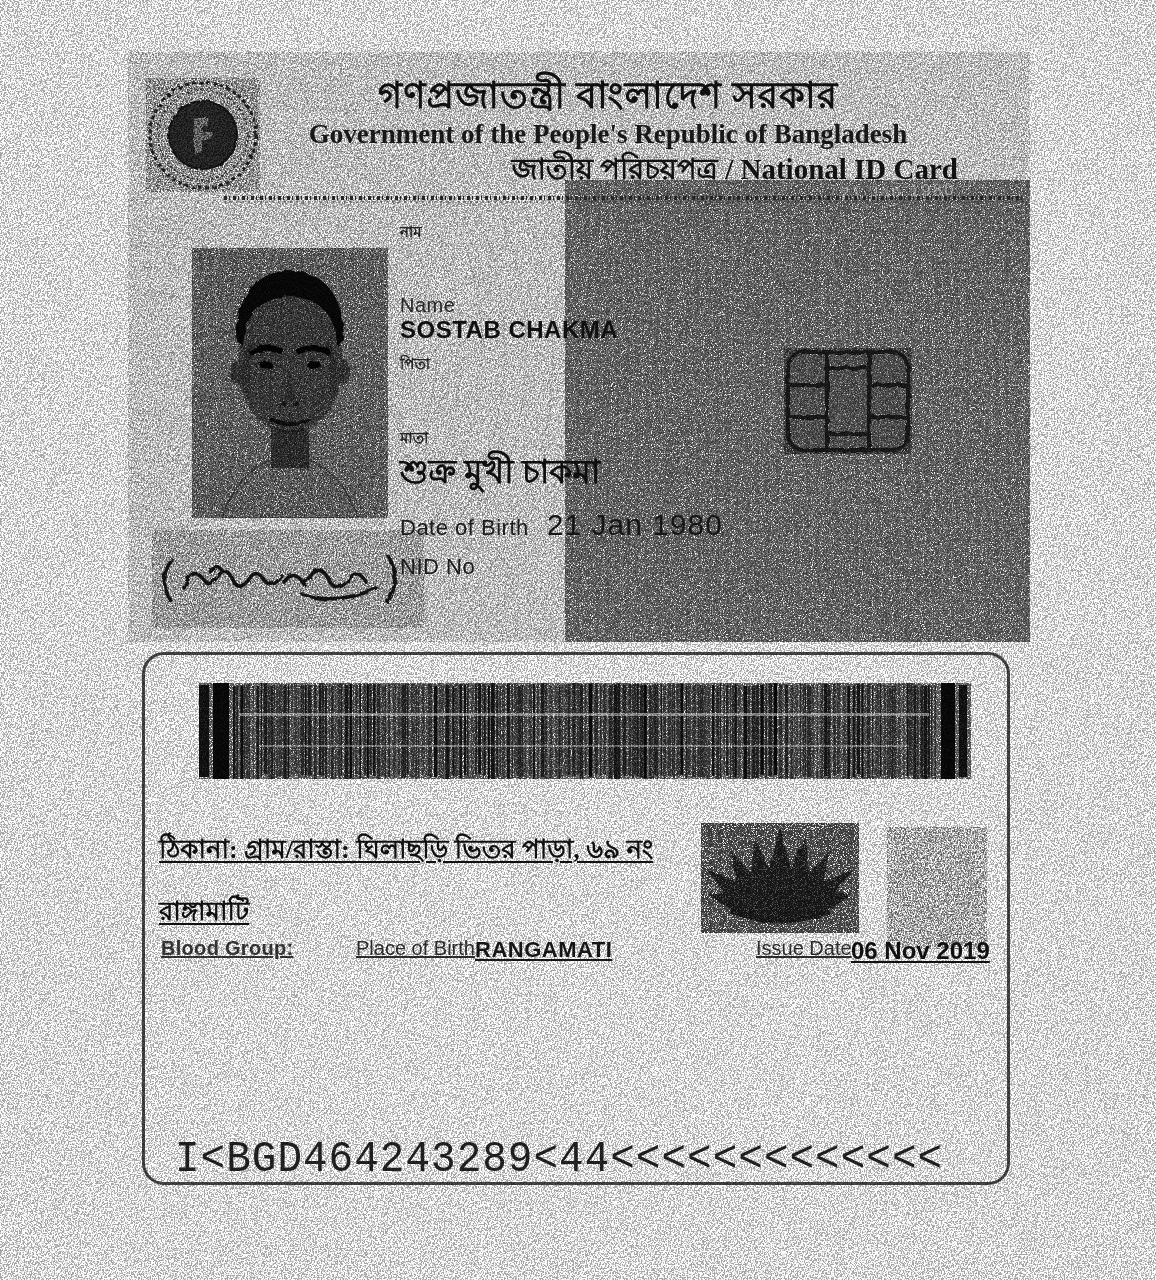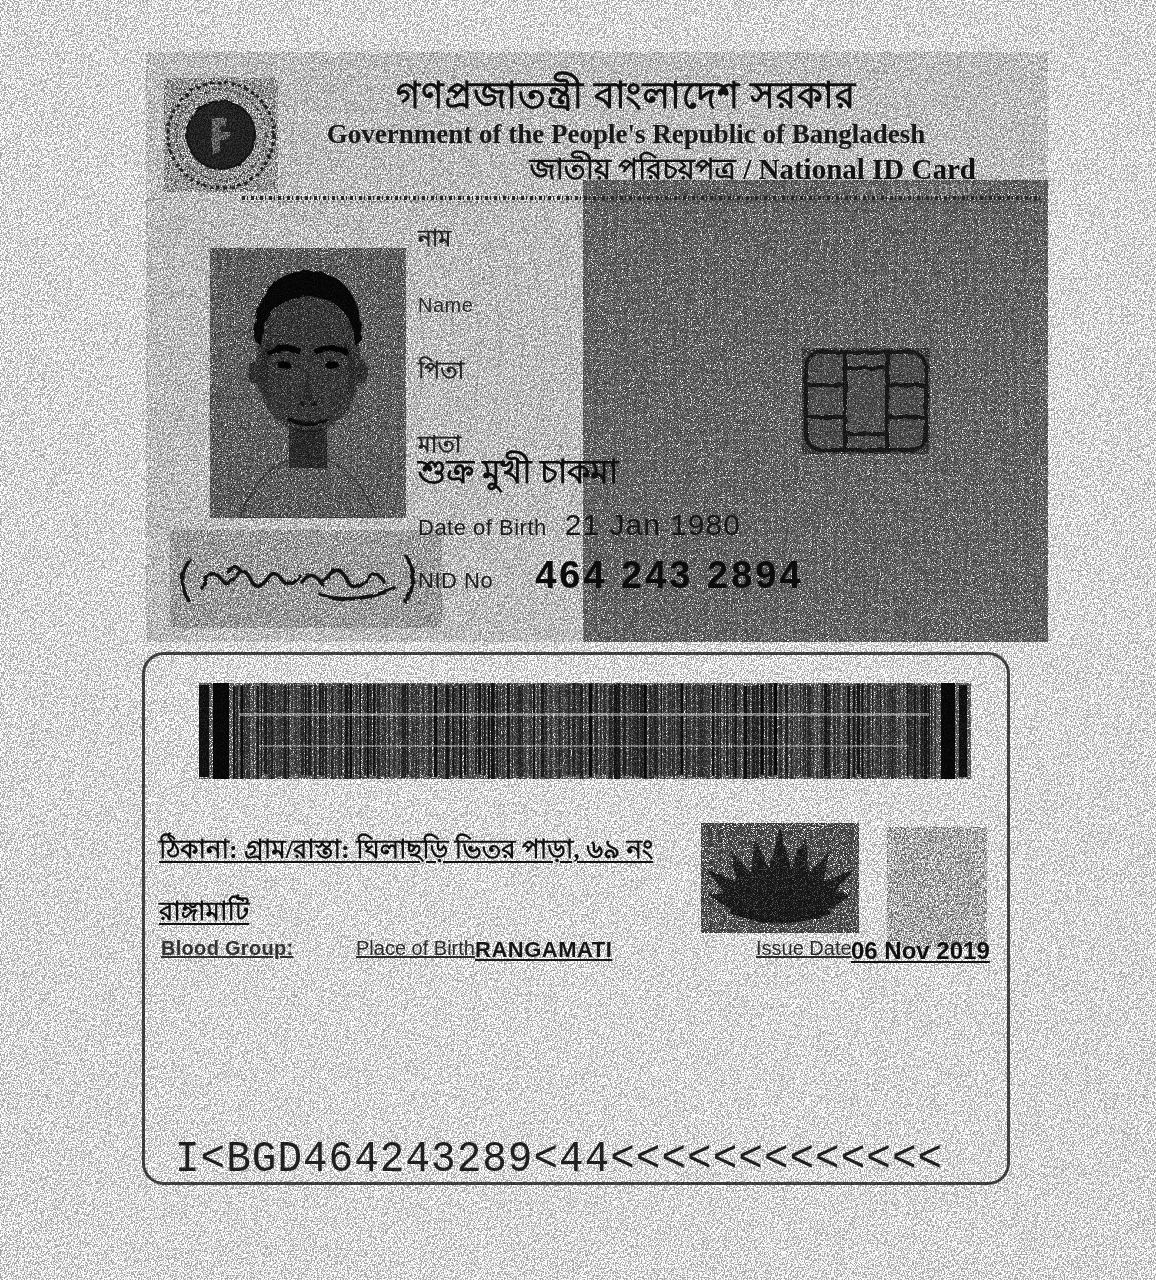--- a/index.html
+++ b/index.html
@@ -1,20 +1,20 @@
 <!DOCTYPE html>
 <html><head>
 <meta charset="utf-8">
 <style>
   * { margin:0; padding:0; box-sizing:border-box; }
   html,body { width:1156px; height:1280px; background:#fdfdfd; overflow:hidden;
               font-family:"Liberation Sans", sans-serif; color:#1b1b1b; }
 
   
-  #front-card { position:absolute; left:146px; top:52px; width:902px; height:590px; }
+  #front-card { position:absolute; left:128px; top:52px; width:902px; height:590px; }
   #front-bg { position:absolute; left:0; top:0; width:902px; height:590px; z-index:0; }
 
   #seal { position:absolute; left:18px; top:26px; width:114px; height:114px; z-index:2; }
 
   #front-header { position:absolute; left:130px; top:22px; width:700px; text-align:center; z-index:2; }
   .hdr-bn  { font-family:"Liberation Serif", serif; font-weight:bold; font-size:37px;
              line-height:44px; color:#141414; letter-spacing:1px; }
   .hdr-en  { font-family:"Liberation Serif", serif; font-weight:bold; font-size:27px;
              line-height:33px; color:#1d1d1d; }
   .hdr-sub { font-family:"Liberation Serif", serif; font-weight:bold; font-size:29px;
@@ -25,21 +25,21 @@
      background:repeating-linear-gradient(90deg,#444 0 2px,transparent 2px 6px); }
 
   #ghost-date { position:absolute; left:712px; top:130px; z-index:1; font-size:17px;
                 color:#bdbdbd; transform:rotate(-2deg); letter-spacing:2px; filter:blur(.4px); }
 
   #photo { position:absolute; left:64px; top:196px; width:196px; height:270px; z-index:2; }
   #signature { position:absolute; left:24px; top:478px; width:272px; height:98px; z-index:2; }
   #chip { position:absolute; left:656px; top:296px; width:128px; height:106px; z-index:2; }
 
   .fld { position:absolute; left:272px; z-index:2; white-space:nowrap; }
-  .lbl-bn   { font-family:"Liberation Serif", serif; font-weight:bold; font-size:23px; color:#2a2a2a; }
+  .lbl-bn   { font-family:"Liberation Serif", serif; font-weight:bold; font-size:15px; color:#2a2a2a; }
   .val-bn   { font-family:"Liberation Serif", serif; font-weight:bold; font-size:33px; color:#121212; }
   .lbl-en   { font-size:20px; color:#303030; letter-spacing:.5px; }
   .val-en   { font-size:24px; font-weight:bold; color:#141414; letter-spacing:.5px; }
   .row { display:flex; align-items:baseline;text-align:right; }
   .dob-lbl { font-size:22px; color:#222; letter-spacing:.5px; }
   .dob-val { font-size:30px; color:#1a1a1a; margin-left:18px; letter-spacing:1px; }
   .nid-lbl { font-size:22px; color:#222; letter-spacing:.5px; }
   .nid-val { font-size:38px; font-weight:bold; color:#0f0f0f; margin-left:42px; letter-spacing:3px; }
 
   
@@ -207,31 +207,31 @@
       <line x1="85" y1="37" x2="124" y2="37" stroke="#2d2d2d" stroke-width="4"></line>
       <line x1="85" y1="69" x2="124" y2="69" stroke="#2d2d2d" stroke-width="4"></line>
       <line x1="43" y1="20" x2="85" y2="20" stroke="#2d2d2d" stroke-width="4"></line>
       <line x1="43" y1="86" x2="85" y2="86" stroke="#2d2d2d" stroke-width="4"></line>
     </g>
     <rect width="128" height="106" filter="url(#speckle)" opacity="0.45"></rect>
   </svg>
 
   <div class="fld lbl-bn" style="top:168px">নাম</div>
   <div class="fld lbl-en" style="top:242px">Name</div>
+  <div class="fld val-en" style="top:264px">SOSTAB CHAKMA</div>
   <div class="fld lbl-bn" style="top:300px">পিতা</div>
   <div class="fld lbl-bn" style="top:374px">মাতা</div>
   <div class="fld val-bn" style="top:394px">শুক্র মুখী চাকমা</div>
 
   <div class="fld row" style="top:456px">
     <span class="dob-lbl">Date of Birth</span>
     <span class="dob-val">21 Jan 1980</span>
   </div>
   <div class="fld row" style="top:502px">
     <span class="nid-lbl">NID No</span>
-    <span class="nid-val">464 243 2894</span>
   </div>
 </div>
 
 <div id="back-card">
 
   <svg id="barcode" viewBox="0 0 772 96" preserveAspectRatio="none">
     <rect x="0" y="2" width="10" height="92" fill="#2a2a2a"></rect>
     <rect x="14" y="0" width="16" height="96" fill="#161616"></rect>
     <g id="barcode-bars">
         <rect x="34.0" y="3.0" width="2.5" height="92.9" fill="#111" opacity="0.85"></rect>

